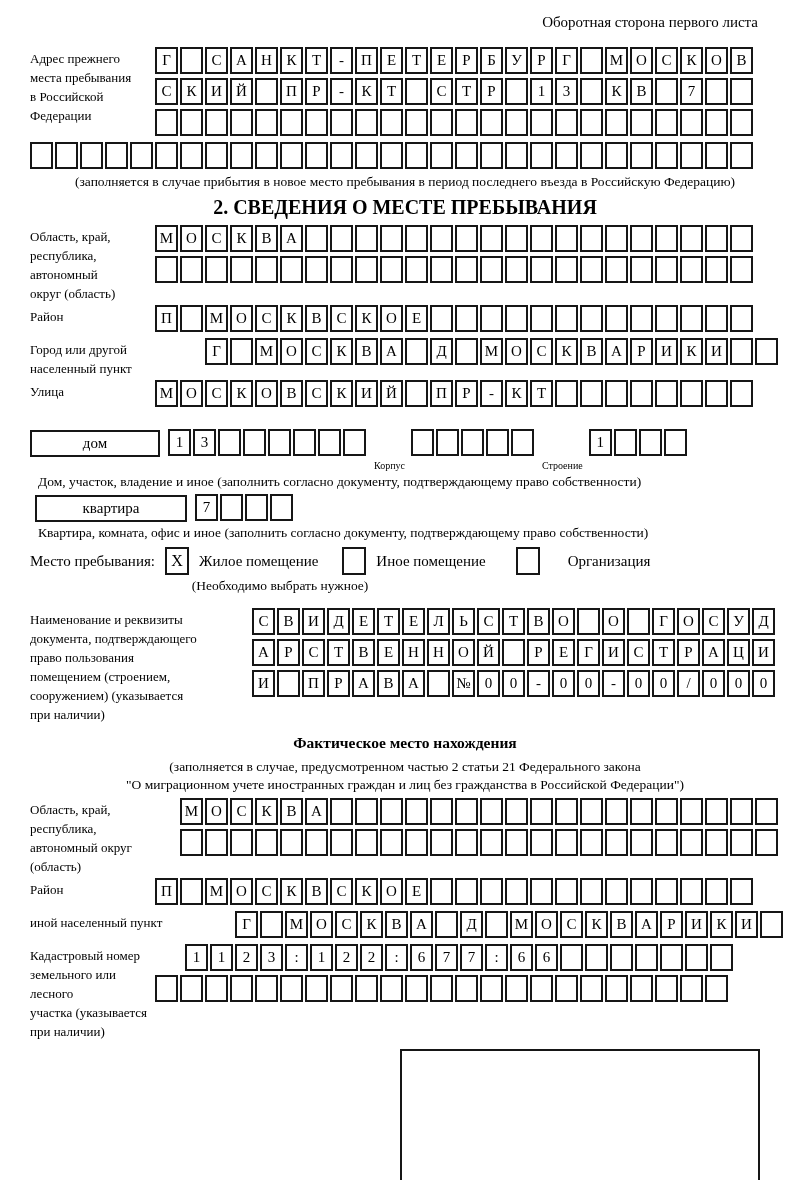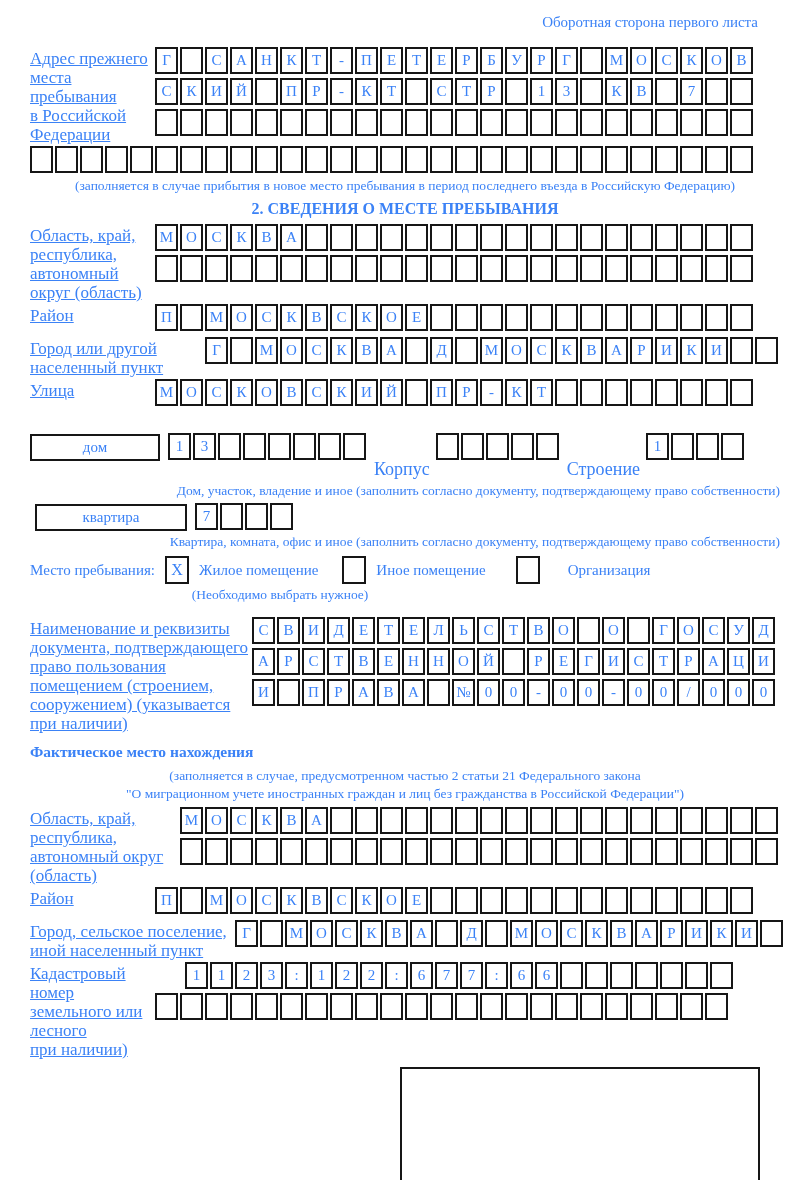--- a/index.html
+++ b/index.html
@@ -1,52 +1,52 @@
 <!DOCTYPE html>
 <html><head>
 <meta charset="utf-8">
 <style>
   html,body { margin:0; padding:0; background:#fff; }
   .page {
-    width:800px; height:1180px; overflow:hidden; background:#fff; color:#3b82f6;
+    width:800px; height:1180px; overflow:hidden; background:#fff; color:#000000;
     font-family:"Liberation Serif", serif; box-sizing:border-box;
     padding:14px 20px 0 30px; position:relative;
   }
   .hdr-note { text-align:right; font-size:15px; padding-right:22px; margin-bottom:16px; }
   .frow { display:flex; align-items:flex-start; margin-bottom:2px; }
-  .flabel { flex:none; width:125px; font-size:17px; line-height:19px; padding-top:2px;text-decoration:underline; }
+  .flabel { flex:none; width:125px; font-size:13px; line-height:19px; padding-top:2px; }
   .flabel-wide { width:222px; }
   .flabel-city2 { width:150px; }
   .flabel-cityf { width:205px; }
   .rows { flex:1 1 auto; }
   .cells { white-space:nowrap; margin-bottom:3px; height:28px; }
   .cell {
     display:inline-block; width:19px; height:23px; border:2px solid #161616;
     margin-right:2px; text-align:center; font-size:15px; line-height:23px;
     vertical-align:top; background:#fff; font-family:"Liberation Serif", serif;
   }
   .fullrow { margin-top:1px; }
   .caption { font-size:13.5px; text-align:center; margin:1px 0 4px 0; line-height:17px;font-family:Liberation Serif, serif; }
-  .caption-left { text-align:right; margin-left:8px; }
-  .sec-title { font-size:16px; font-weight:bold; text-align:center; margin:6px 0 6px 0; }
+  .caption-left { text-align:left; margin-left:8px; }
+  .sec-title { font-size:20px; font-weight:bold; text-align:center; margin:6px 0 6px 0; }
   .inlinerow { display:flex; align-items:center; margin:4px 0 2px 0; }
   .widebox {
     flex:none; border:2px solid #161616; height:23px; line-height:23px;
     text-align:center; font-size:15px; background:#fff;
   }
   .wb-dom { width:126px; }
   .wb-kv { width:148px; margin-left:5px; }
   .gap8 { width:8px; flex:none; }
-  .inline-label { font-size:18px; flex:none; padding:0 6px;margin-top:45px; }
+  .inline-label { font-size:10px; flex:none; padding:0 6px;margin-top:45px; }
   .stayrow { display:flex; align-items:center; margin:6px 0 2px 0; font-size:15px; }
   .chk {
     flex:none; display:inline-block; width:20px; height:24px; border:2px solid #161616;
     text-align:center; font-size:16px; line-height:24px; margin:0 10px; background:#fff;
   }
-  .fact-title { font-size:15.5px; font-weight:bold; margin:10px 0 6px 0; }
+  .fact-title { font-size:15.5px; font-weight:bold; text-align:center; margin:10px 0 6px 0; }
   .fact-note { font-size:13.5px; text-align:center; line-height:18px; margin-bottom:4px; }
   .indent30 { margin-left:30px; }
   .indent25 { margin-left:25px; }
   .stamp-wrap { margin-left:330px; width:440px; text-align:center; margin-top:8px; }
   .stamp-box { width:356px; height:170px; border:2px solid #161616; margin:0 auto 8px auto; background:#fff; }
 </style>
 </head>
 <body>
 
 <div class="page">
@@ -174,32 +174,32 @@
 
   <div class="frow">
     <div class="flabel">Район</div>
     <div class="rows">
         <div class="cells"><span class="cell">П</span><span class="cell"></span><span class="cell">М</span><span class="cell">О</span><span class="cell">С</span><span class="cell">К</span><span class="cell">В</span><span class="cell">С</span><span class="cell">К</span><span class="cell">О</span><span class="cell">Е</span><span class="cell"></span><span class="cell"></span><span class="cell"></span><span class="cell"></span><span class="cell"></span><span class="cell"></span><span class="cell"></span><span class="cell"></span><span class="cell"></span><span class="cell"></span><span class="cell"></span><span class="cell"></span><span class="cell"></span></div>
       </div>
   </div>
 
   <div class="frow">
     <div class="flabel flabel-cityf">
-        <div>Город, сельское поселение,</div>
         <div>иной населенный пункт</div>
       </div>
     <div class="rows">
         <div class="cells"><span class="cell">Г</span><span class="cell"></span><span class="cell">М</span><span class="cell">О</span><span class="cell">С</span><span class="cell">К</span><span class="cell">В</span><span class="cell">А</span><span class="cell"></span><span class="cell">Д</span><span class="cell"></span><span class="cell">М</span><span class="cell">О</span><span class="cell">С</span><span class="cell">К</span><span class="cell">В</span><span class="cell">А</span><span class="cell">Р</span><span class="cell">И</span><span class="cell">К</span><span class="cell">И</span><span class="cell"></span></div>
       </div>
   </div>
 
   <div class="frow">
     <div class="flabel">
         <div>Кадастровый номер</div>
         <div>земельного или лесного</div>
+        <div>участка (указывается</div>
         <div>при наличии)</div>
       </div>
     <div class="rows">
       <div class="cells indent30"><span class="cell">1</span><span class="cell">1</span><span class="cell">2</span><span class="cell">3</span><span class="cell">:</span><span class="cell">1</span><span class="cell">2</span><span class="cell">2</span><span class="cell">:</span><span class="cell">6</span><span class="cell">7</span><span class="cell">7</span><span class="cell">:</span><span class="cell">6</span><span class="cell">6</span><span class="cell"></span><span class="cell"></span><span class="cell"></span><span class="cell"></span><span class="cell"></span><span class="cell"></span><span class="cell"></span></div>
       <div class="cells"><span class="cell"></span><span class="cell"></span><span class="cell"></span><span class="cell"></span><span class="cell"></span><span class="cell"></span><span class="cell"></span><span class="cell"></span><span class="cell"></span><span class="cell"></span><span class="cell"></span><span class="cell"></span><span class="cell"></span><span class="cell"></span><span class="cell"></span><span class="cell"></span><span class="cell"></span><span class="cell"></span><span class="cell"></span><span class="cell"></span><span class="cell"></span><span class="cell"></span><span class="cell"></span></div>
     </div>
   </div>
 
   <div class="stamp-wrap">
     <div class="stamp-box"></div>

